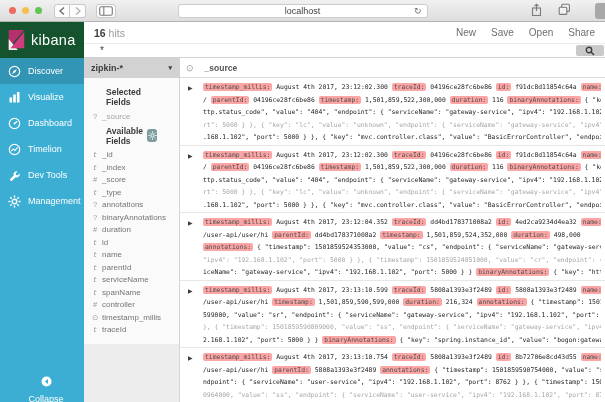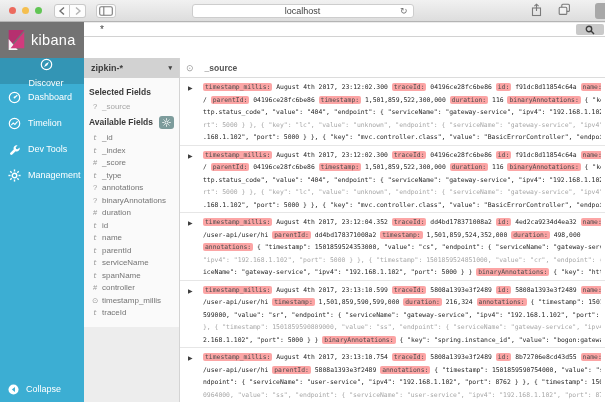--- a/index.html
+++ b/index.html
@@ -15,64 +15,64 @@
   .light { width:7px; height:7px; border-radius:50%; }
   .light.r { background:#ec6a5e; } .light.y { background:#f5bf4f; } .light.g { background:#61c554; }
   .navbtns { display:flex; margin-left:12px; }
   .navbtn { width:16px; height:14px; background:#fdfdfd; border:1px solid #c9c9c9;
     display:flex; align-items:center; justify-content:center; }
   .navbtn:first-child { border-radius:3px 0 0 3px; }
   .navbtn:last-child { border-radius:0 3px 3px 0; border-left:none; }
   .sidebtn { margin-left:10px; width:20px; height:14px; background:#fdfdfd;
     border:1px solid #c9c9c9; border-radius:3px; display:flex; align-items:center; justify-content:center; }
   .urlbar { position:absolute; left:50%; transform:translateX(-50%); top:4px;
-    width:222px; height:14px; background:#fff; border:1px solid #cdcdcd; border-radius:3px;
+    width:250px; height:14px; background:#fff; border:1px solid #cdcdcd; border-radius:3px;
     display:flex; align-items:center; justify-content:center; font-size:9px; color:#3f3f3f; }
   .urlbar .refresh { position:absolute; right:5px; top:0px; font-size:9px; color:#6f6f6f; line-height:13px; }
   .chrome-right { position:absolute; right:34px; top:3px; display:flex; gap:16px; }
   .tab-stub { position:absolute; right:-4px; top:3px; width:14px; height:16px;
     background:#a8a8a8; border-radius:3px; }
 
   
   .kbn-top { position:absolute; top:22px; left:0; right:0; height:36px; background:#fff; }
-  .brand { position:absolute; left:0; top:0; width:84px; height:36px; background:#737373;
+  .brand { position:absolute; left:0; top:0; width:84px; height:36px; background:#14532d;
     display:flex; align-items:center; padding-left:5px; gap:4px; }
   .brand-name { color:#fff; font-size:14.5px; font-weight:500; letter-spacing:.3px; }
   .hits-row { margin-left:84px; height:21px; display:flex; align-items:center; padding:0 10px; }
   .hits { font-size:10.5px; color:#9a9a9a; }
   .hits b { color:#3f3f3f; font-weight:bold; }
   .actions { margin-left:auto; display:flex; gap:15px; }
   .action { font-size:10px; color:#6e6e6e; cursor:pointer; }
   .search-row { margin-left:84px; height:15px; display:flex; align-items:stretch;
     border-top:1px solid #ececec; border-bottom:1px solid #d2d2d2; background:#fff; }
   .search-input { flex:1; font-size:10px; color:#3f3f3f; padding-left:16px; display:flex; align-items:center; }
   .search-btn { width:28px; margin:1px 1px 1px 0; background:#c9c9c9; border-radius:2px;
     display:flex; align-items:center; justify-content:center; cursor:pointer; }
 
   
   .main { position:absolute; top:58px; left:0; right:0; bottom:0; display:flex; }
 
   
   .nav { width:84px; background:#3caed3; display:flex; flex-direction:column; flex:none; }
   .nav-item { height:26px; display:flex; align-items:center; padding-left:8px; gap:7px;
     color:#fff; font-size:9px; cursor:pointer; }
-  .nav-item.active { background:rgba(0,0,0,.14);flex-direction:column; }
+  .nav-item.active { background:rgba(0,0,0,.14); }
   .nav-item .ni { width:13px; height:13px; flex:none; display:flex; align-items:center; justify-content:center; }
   .nav-spacer { flex:1; }
   .collapse { height:26px; display:flex; align-items:center; padding-left:8px; gap:7px;
-    color:#fff; font-size:9px; cursor:pointer; }
+    color:#fff; font-size:9px; cursor:pointer;flex-direction:column; }
 
   
   .fields { width:96px; flex:none; background:#ededed; border-right:1px solid #d4d4d4;
     display:flex; flex-direction:column; overflow:hidden; }
   .index-header { height:20px; flex:none; background:#d2d2d2; display:flex; align-items:center;
     padding:0 7px; font-size:9px; font-weight:bold; color:#3c3c3c; cursor:pointer; }
   .index-caret { margin-left:auto; font-size:7px; color:#444; }
   .fields-card { background:#fafafa; padding:6px 0 8px; }
-  .f-section { padding:0 5px; font-size:8.5px; color:#3a3a3a; font-weight:bold; margin:3px 0 3px;
+  .f-section { padding:0 22px; font-size:8.5px; color:#3a3a3a; font-weight:bold; margin:3px 0 3px;
     display:flex; align-items:center; }
   .gear-btn { margin-left:auto; width:15px; height:13px; background:#7d9c9c; border-radius:3px;
     display:flex; align-items:center; justify-content:center; cursor:pointer; }
   .field-item { height:12.5px; display:flex; align-items:center; gap:4px; padding:0 8px;
     font-size:8px; color:#757575; cursor:pointer; }
   .field-item .fi { width:6px; text-align:center; color:#9a9a9a; font-size:7.5px; flex:none; }
   .fi.t { font-family:"DejaVu Serif", serif; font-style:italic; }
   .field-item.muted { color:#a6a6a6; }
 
   
@@ -139,20 +139,29 @@
 
   <div class="kbn-top">
     <div class="brand">
       <svg width="22" height="22" viewBox="0 0 24 24">
         <polygon points="4,1 21,1 4,21" fill="#b62f6f"></polygon>
         <polygon points="4,23 4,11 14,23" fill="#ffffff" opacity="0.92"></polygon>
         <polygon points="6,21 21,3 21,21" fill="#d13b7d"></polygon>
       </svg>
       <span class="brand-name">kibana</span>
     </div>
+    <div class="hits-row">
+      <span class="hits"><b>16</b> <span>hits</span></span>
+      <span class="actions">
+          <span class="action">New</span>
+          <span class="action">Save</span>
+          <span class="action">Open</span>
+          <span class="action">Share</span>
+        </span>
+    </div>
     <div class="search-row">
       <div class="search-input">
         <span>*</span>
       </div>
       <div class="search-btn">
         <svg width="10" height="10" viewBox="0 0 10 10">
           <circle cx="4" cy="4" r="2.7" fill="none" stroke="#3d3d3d" stroke-width="1.4"></circle>
           <line x1="6.1" y1="6.1" x2="9" y2="9" stroke="#3d3d3d" stroke-width="1.4"></line>
         </svg>
       </div>
@@ -163,20 +172,30 @@
     <div class="nav">
       <div>
           <div class="nav-item active">
             <span class="ni">
               <svg width="13" height="13" viewBox="0 0 13 13">
                 <circle cx="6.5" cy="6.5" r="5.2" fill="none" stroke="#fff" stroke-width="1.2"></circle>
                 <polygon points="4.1,8.9 5.7,5.7 8.9,4.1 7.3,7.3" fill="#fff"></polygon>
               </svg>
             </span>
             <span>Discover</span>
+          </div>
+          <div class="nav-item">
+            <span class="ni">
+              <svg width="13" height="13" viewBox="0 0 13 13">
+                <rect x="1.5" y="6.5" width="2.6" height="5" fill="#fff"></rect>
+                <rect x="5.2" y="3.5" width="2.6" height="8" fill="#fff"></rect>
+                <rect x="8.9" y="1" width="2.6" height="10.5" fill="#fff"></rect>
+              </svg>
+            </span>
+            <span>Visualize</span>
           </div>
           <div class="nav-item">
             <span class="ni">
               <svg width="13" height="13" viewBox="0 0 13 13">
                 <circle cx="6.5" cy="6.5" r="5.2" fill="none" stroke="#fff" stroke-width="1.2"></circle>
                 <line x1="6.5" y1="6.5" x2="9.3" y2="4.2" stroke="#fff" stroke-width="1.2"></line>
                 <circle cx="6.5" cy="6.5" r="0.9" fill="#fff"></circle>
               </svg>
             </span>
             <span>Dashboard</span>

